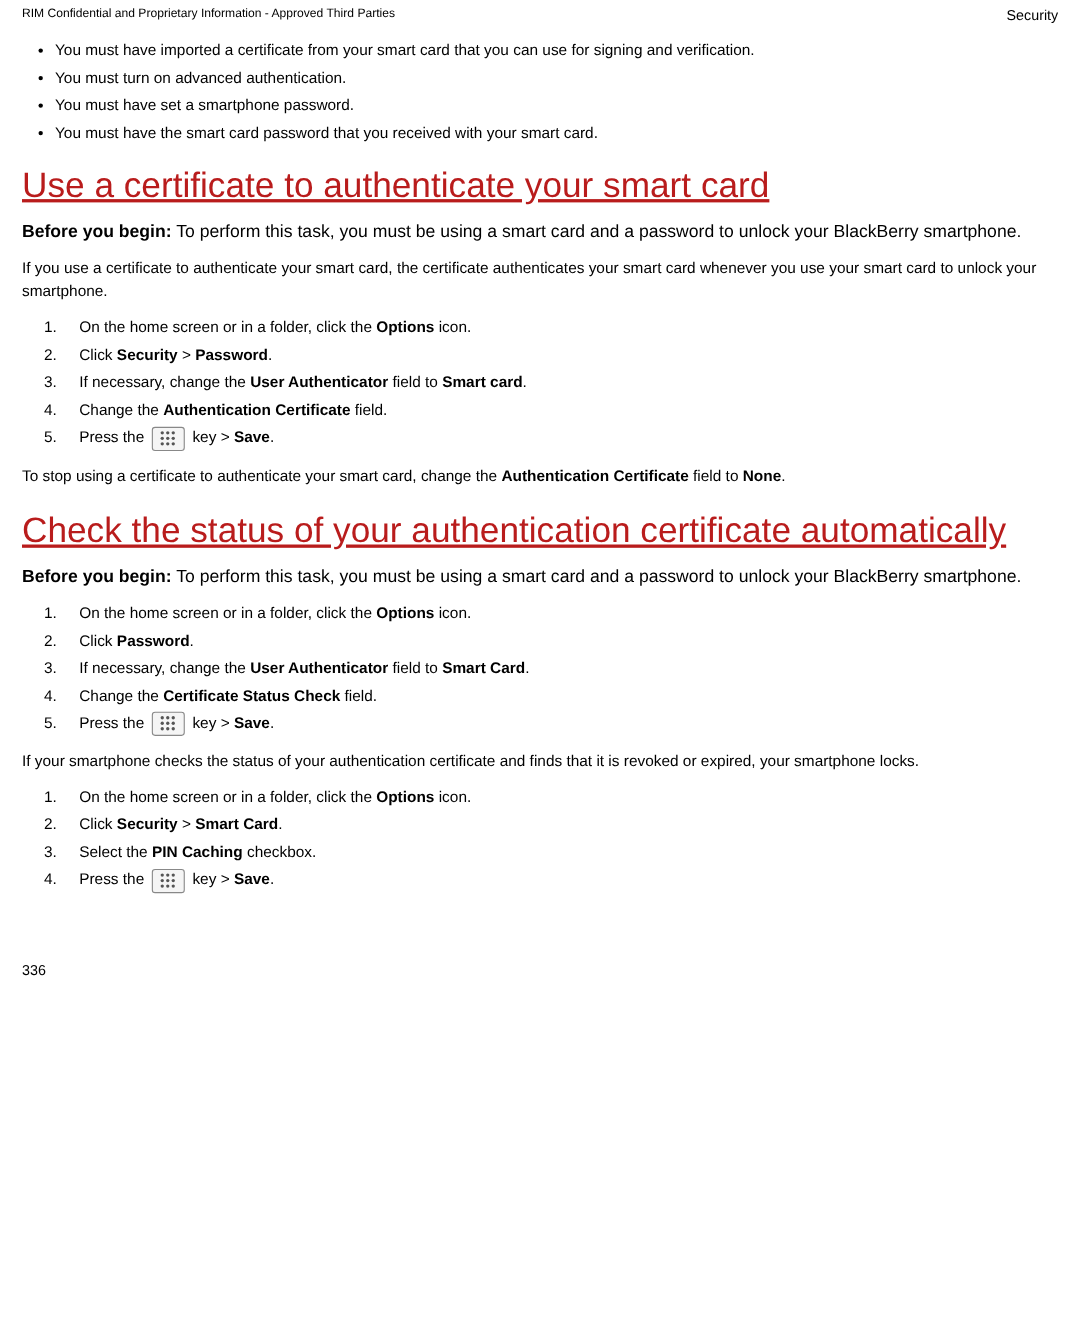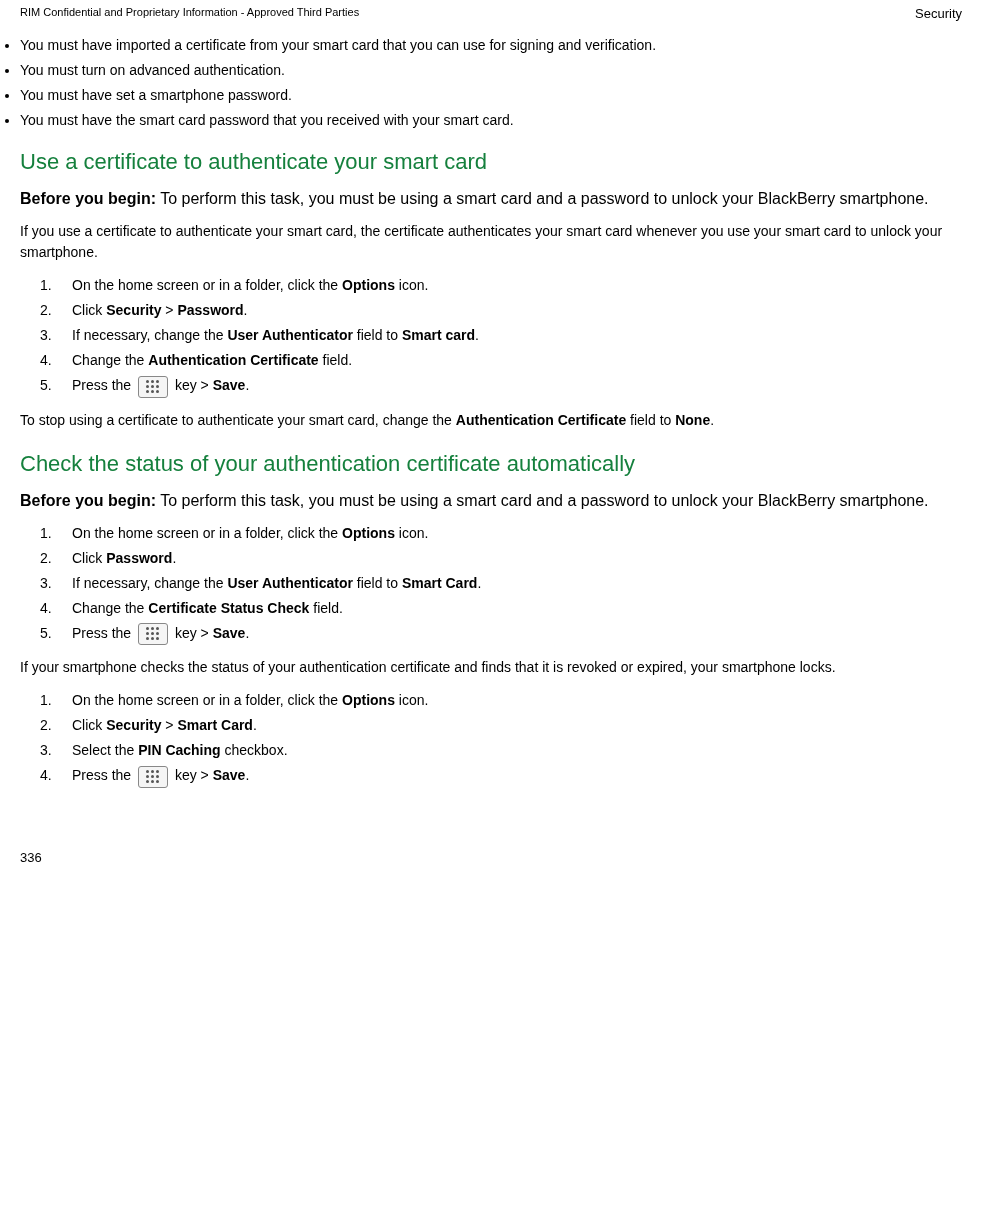--- a/index.html
+++ b/index.html
@@ -46,36 +46,38 @@
       font-size: 13px;
       color: #000;
     }
 
     .page-content {
       padding: 8px 20px 20px 20px;
     }
 
     .bullet-list {
       list-style: disc;
+      margin-left: 30px;
       margin-bottom: 18px;
     }
 
     .bullet-list li {
       margin-bottom: 4px;
       font-size: 14px;
       line-height: 1.5;
     }
 
     .section-heading {
-      font-size: 22px;
+      font-size: 32px;
       font-weight: normal;
-      color: #15803d;
+      color: #b91c1c;
       margin-bottom: 12px;
       margin-top: 10px;
       line-height: 1.2;
+      text-decoration: underline;
     }
 
     .before-you-begin {
       font-size: 16px;
       margin-bottom: 10px;
       line-height: 1.5;
     }
 
     .before-you-begin strong {
       font-weight: bold;

